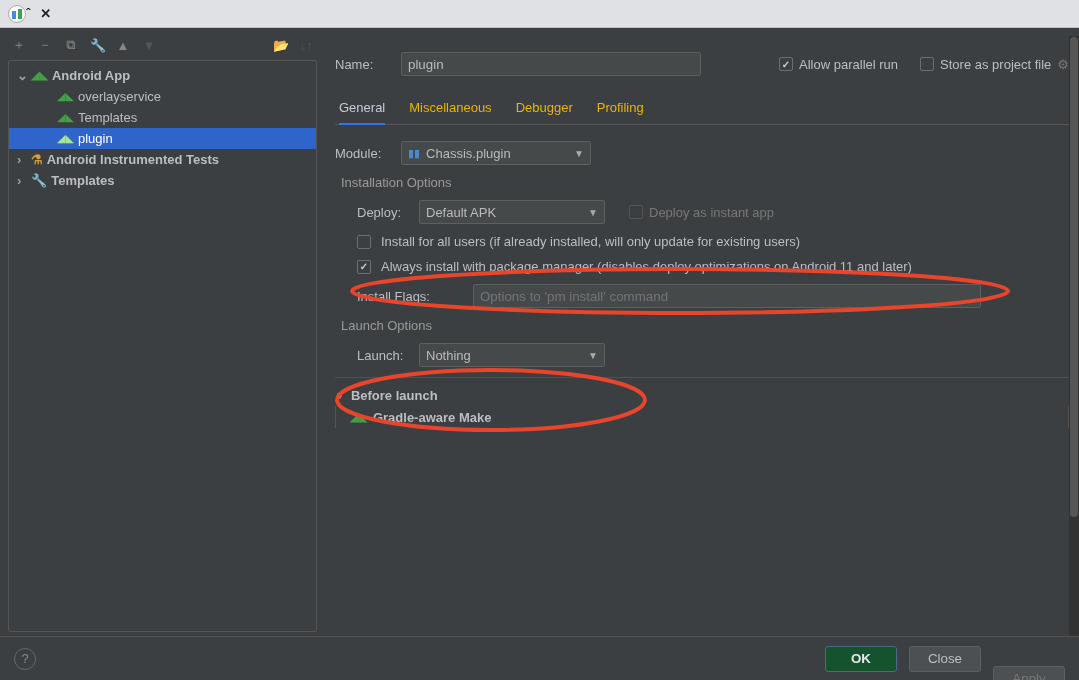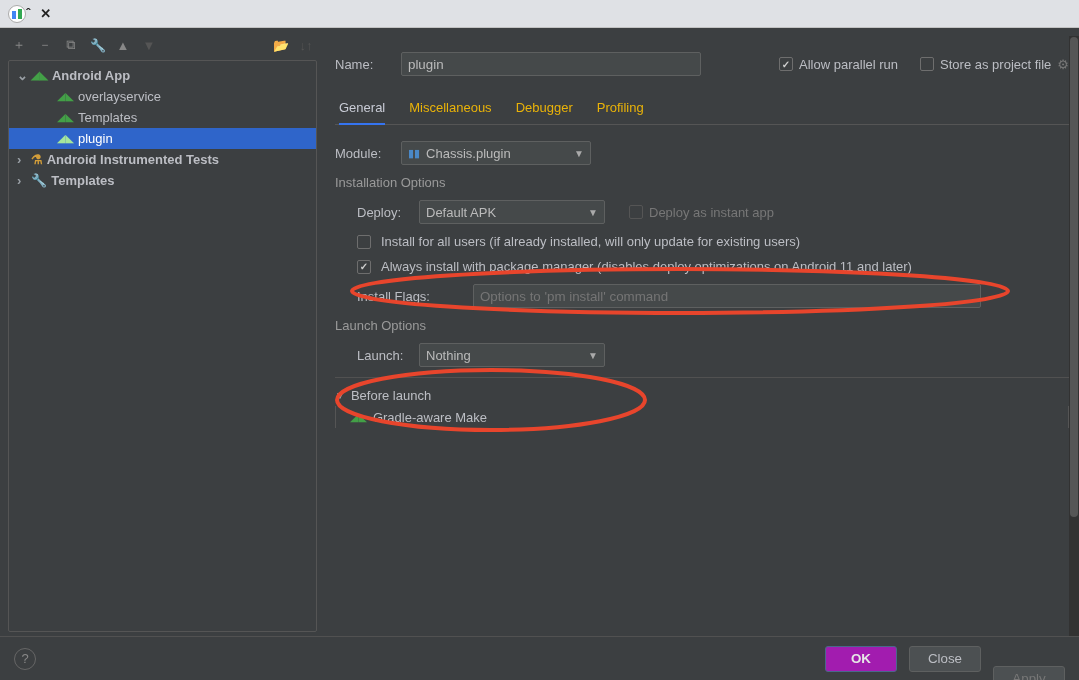--- a/index.html
+++ b/index.html
@@ -108,27 +108,27 @@
     padding-left:4px;
   }
   .tab { padding:6px 0 8px 0; color:#eab308; }
   .tab.active { color:#c9ccd6; border-bottom:2px solid #3574f0; margin-bottom:-1px; }
 
   .form { padding-top:16px; flex:1; overflow:auto; position:relative;}
   .form-row { display:flex; align-items:center; gap:10px; margin-bottom:10px; }
   .form-row > label.col { width:56px; }
   .select { display:flex; align-items:center; gap:6px; min-width:180px; position:relative;}
   .select .sel-arrow{ margin-left:auto; font-size:10px; color:#aaa;}
-  .section-h { color:#9a9a9a; margin:6px 0 10px 0; }
+  .section-h { color:#9a9a9a; margin:6px 0 10px 6px; }
   .sub { padding-left:22px; }
   .placeholder { color:#6f6f6f; }
   .install-flags input { width:508px;margin-left:24px; }
 
   hr.sep { border:none; border-top:1px solid #515151; margin:0 0 6px 0;}
-  .before-launch { margin-top:auto;}
+  .before-launch { margin-top:auto;font-weight:bold;}
   .bl-head { display:flex; align-items:center; gap:6px; height:22px;}
   .bl-item { display:flex; align-items:center; gap:6px; height:22px; padding-left:14px; border:1px solid #555; border-top:none; border-bottom:none;}
 
   
   .bottom-bar {
     height:44px;
     border-top:1px solid #515151;
     display:flex; align-items:center;
     padding:0 14px;
     gap:12px;
@@ -136,21 +136,21 @@
   .help-circle {
     width:22px; height:22px; border-radius:50%;
     border:1px solid #666; display:flex; align-items:center; justify-content:center;
     color:#888;
   }
   .btn {
     min-width:72px; height:26px;
     border:1px solid #5e6060; background:#4c5052; color:#bcbec4;
     border-radius:3px;
   }
-  .btn.primary { background:#a21caf; border-color:#4a688a; color:#e6e6e6; font-weight:bold;}
+  .btn.primary { background:#14532d; border-color:#4a688a; color:#e6e6e6; font-weight:bold;}
   .btn.disabled { color:#777;margin-top:40px; }
   .spacer{flex:1;}
 
   
   .cb { width:14px; height:14px; border:1px solid #6e6e6e; border-radius:2px; display:inline-flex; align-items:center; justify-content:center; font-size:10px; color:#ccc; background:#3c3f41;}
   .cb.checked::after{content:"✓"; color:#d0d0d0; font-weight:bold;}
 
   svg.ellipse { position:absolute; pointer-events:none; }
 
   .scroll-gutter{position:absolute; right:0; top:36px; bottom:44px; width:10px; background:#323232;}

